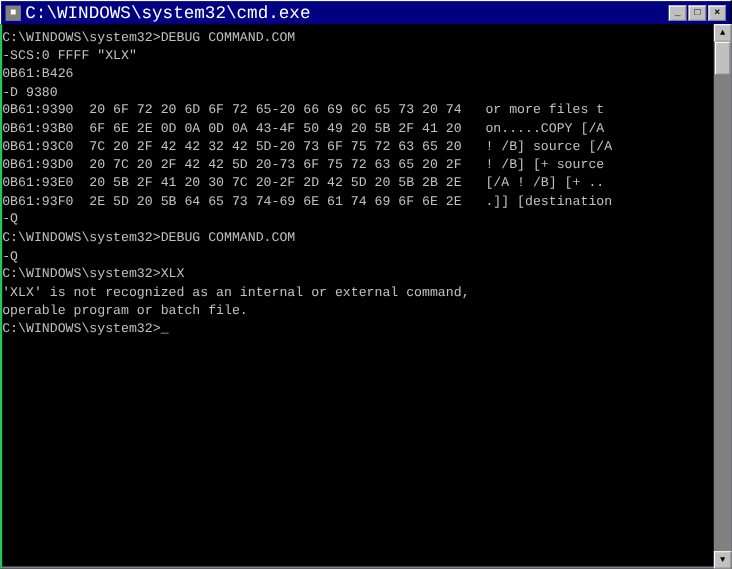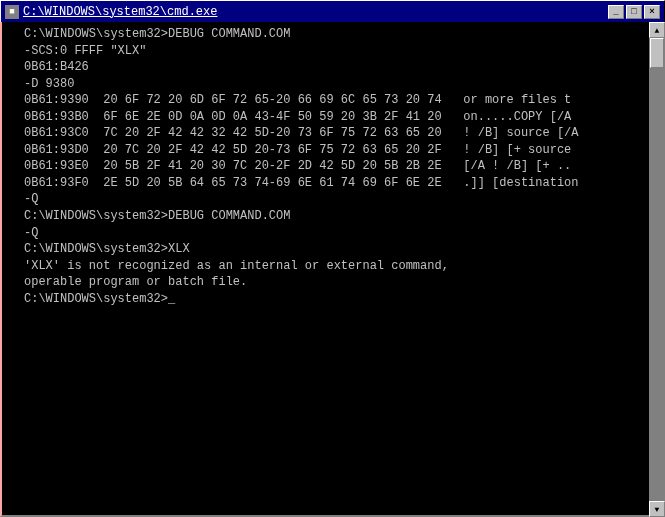--- a/index.html
+++ b/index.html
@@ -33,23 +33,22 @@
       height: 14px;
       background: #808080;
       display: flex;
       align-items: center;
       justify-content: center;
       font-size: 9px;
       color: white;
     }
     .title-bar-text {
       color: white;
-      font-size: 12px;
+      font-size: 16px;
       font-family: 'Courier New', Courier, monospace;
-      text-decoration: underline;
     }
     .title-bar-buttons {
       display: flex;
       gap: 2px;
     }
     .tb-btn {
       width: 16px;
       height: 14px;
       background: #c0c0c0;
       border: 1px solid;
@@ -73,26 +72,26 @@
       height: 517px;
     }
     .content-area {
       position: absolute;
       top: 22px;
       left: 0;
       right: 16px;
       bottom: 0;
       background: #000000;
       color: #c0c0c0;
-      padding: 4px 22px;
+      padding: 4px 0;
       overflow: hidden;
       font-family: 'Courier New', Courier, monospace;
       font-size: 12px;
       line-height: 1.38;
-      border-left: 2px solid #fca5a5;
+      border-left: 2px solid #22c55e;
       border-bottom: 2px solid #808080;
     }
     .scrollbar-track {
       position: absolute;
       right: 0;
       top: 22px;
       width: 16px;
       bottom: 0;
       background: #c0c0c0;
       display: flex;
@@ -144,21 +143,21 @@
     </div>
   </div>
 
   <div class="content-area" id="terminal-lines">
   <span class="line"></span>
       <span class="line">C:\WINDOWS\system32&gt;DEBUG COMMAND.COM</span>
       <span class="line">-SCS:0 FFFF "XLX"</span>
       <span class="line">0B61:B426</span>
       <span class="line">-D 9380</span>
       <span class="line">0B61:9390  20 6F 72 20 6D 6F 72 65-20 66 69 6C 65 73 20 74   or more files t</span>
-      <span class="line">0B61:93B0  6F 6E 2E 0D 0A 0D 0A 43-4F 50 59 20 3B 2F 41 20   on.....COPY [/A</span>
+      <span class="line">0B61:93B0  6F 6E 2E 0D 0A 0D 0A 43-4F 50 49 20 5B 2F 41 20   on.....COPY [/A</span>
       <span class="line">0B61:93C0  7C 20 2F 42 42 32 42 5D-20 73 6F 75 72 63 65 20   ! /B] source [/A</span>
       <span class="line">0B61:93D0  20 7C 20 2F 42 42 5D 20-73 6F 75 72 63 65 20 2F   ! /B] [+ source</span>
       <span class="line">0B61:93E0  20 5B 2F 41 20 30 7C 20-2F 2D 42 5D 20 5B 2B 2E   [/A ! /B] [+ ..</span>
       <span class="line">0B61:93F0  2E 5D 20 5B 64 65 73 74-69 6E 61 74 69 6F 6E 2E   .]] [destination</span>
       <span class="line">-Q</span>
       <span class="line"></span>
       <span class="line">C:\WINDOWS\system32&gt;DEBUG COMMAND.COM</span>
       <span class="line">-Q</span>
       <span class="line"></span>
       <span class="line">C:\WINDOWS\system32&gt;XLX</span>

